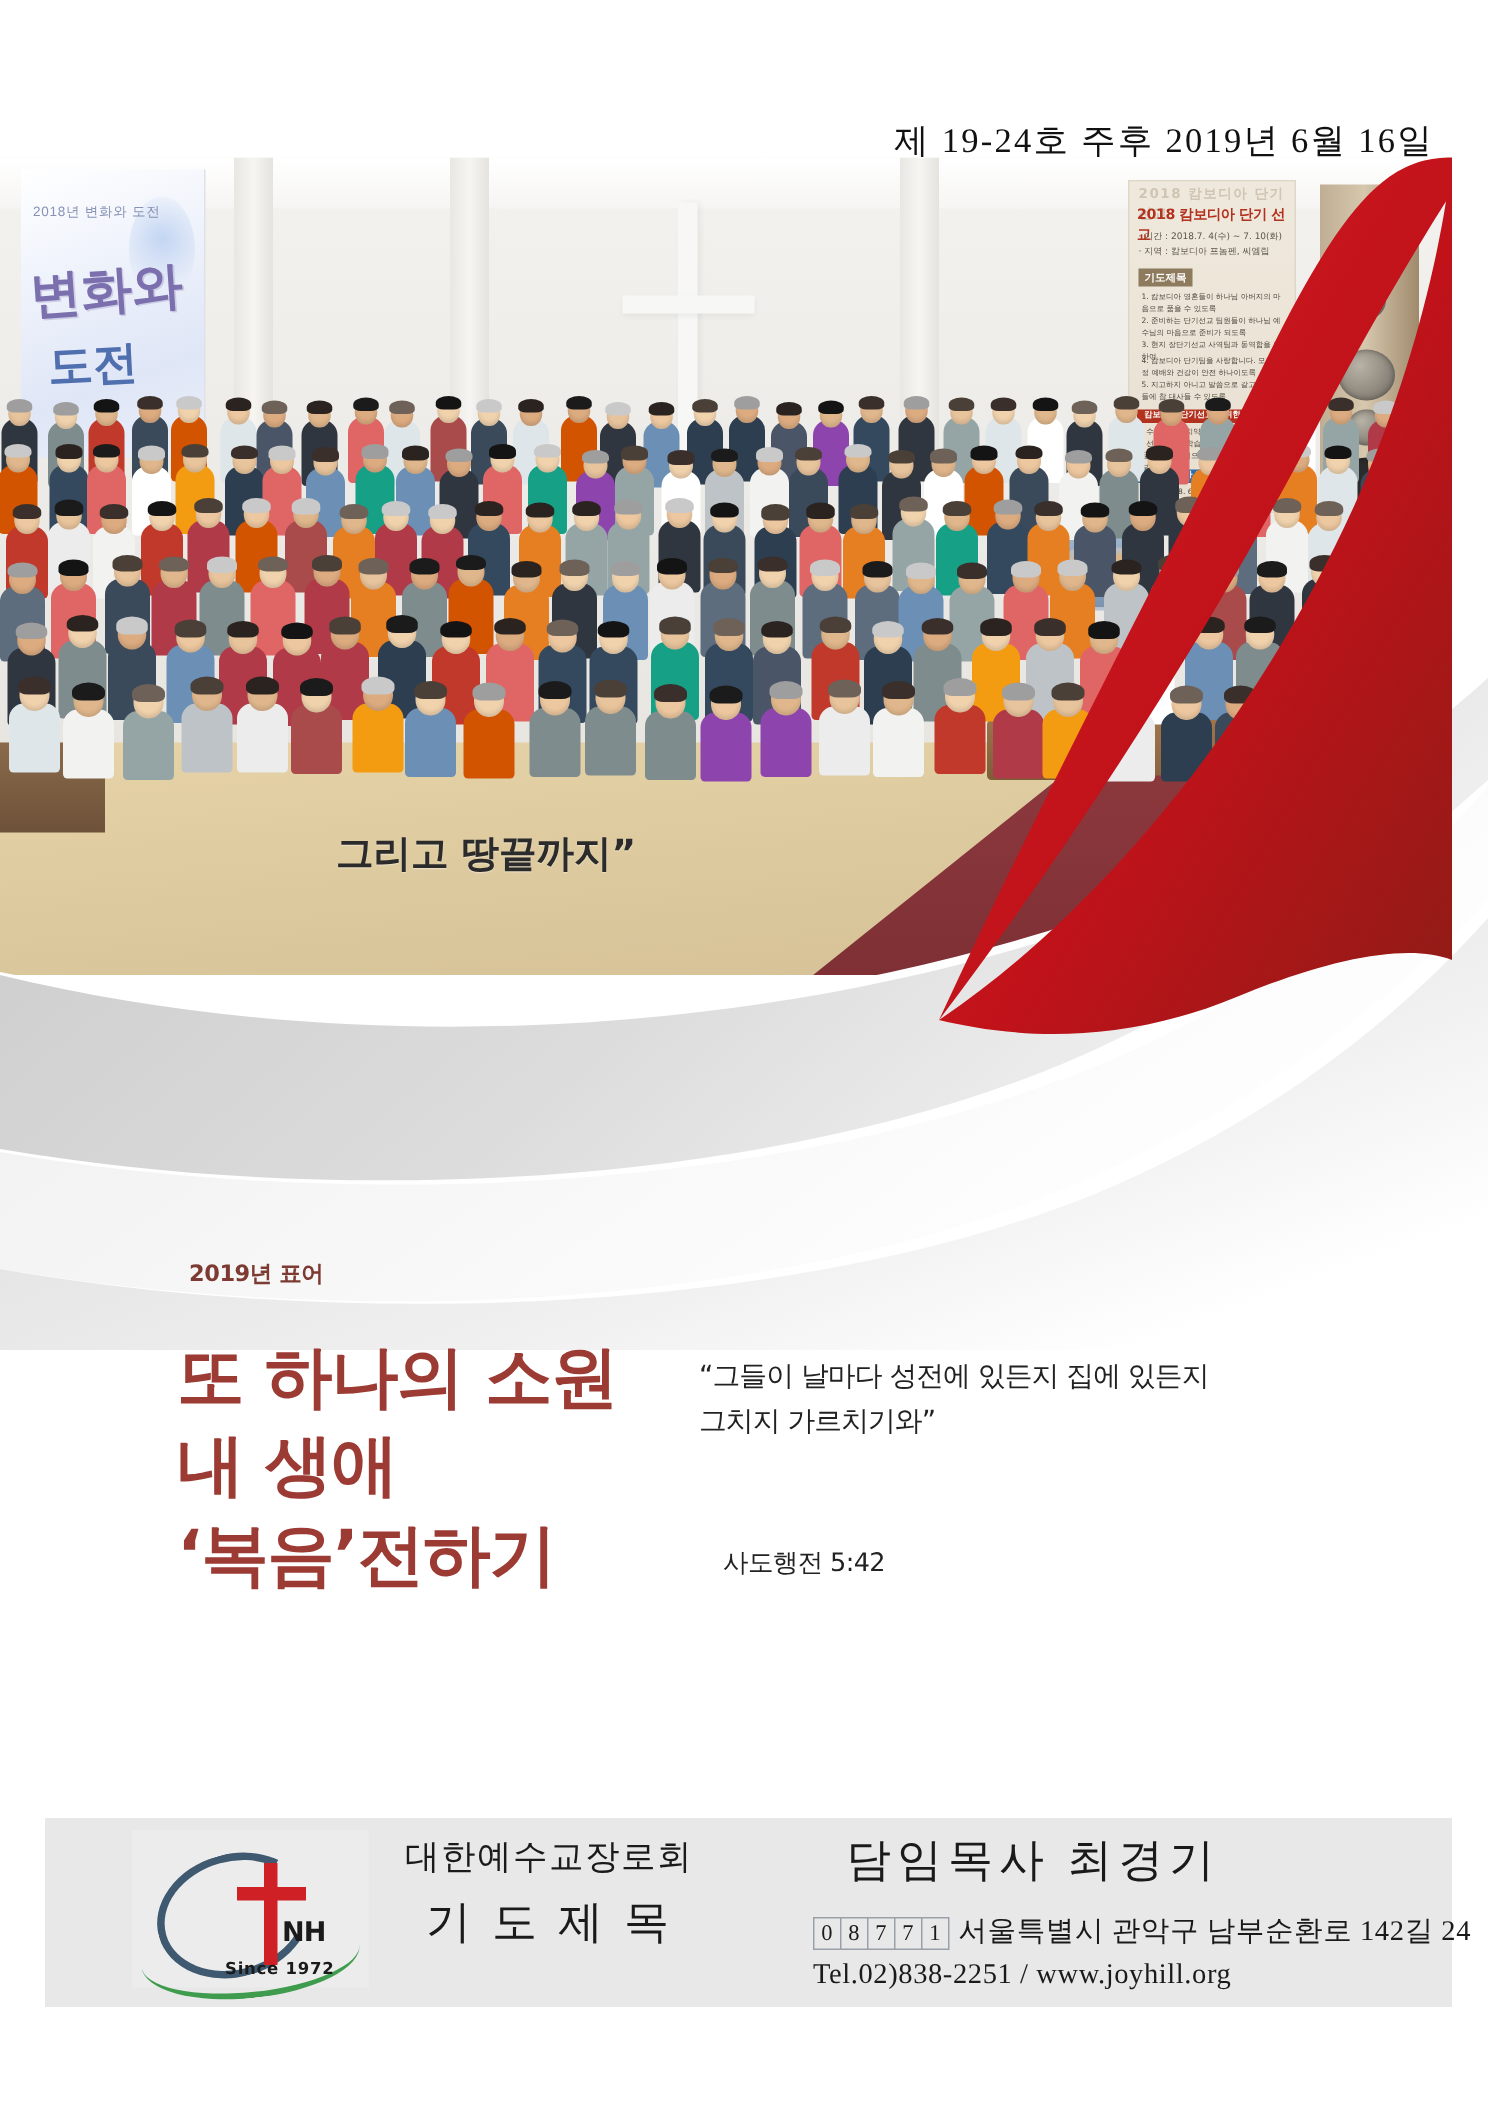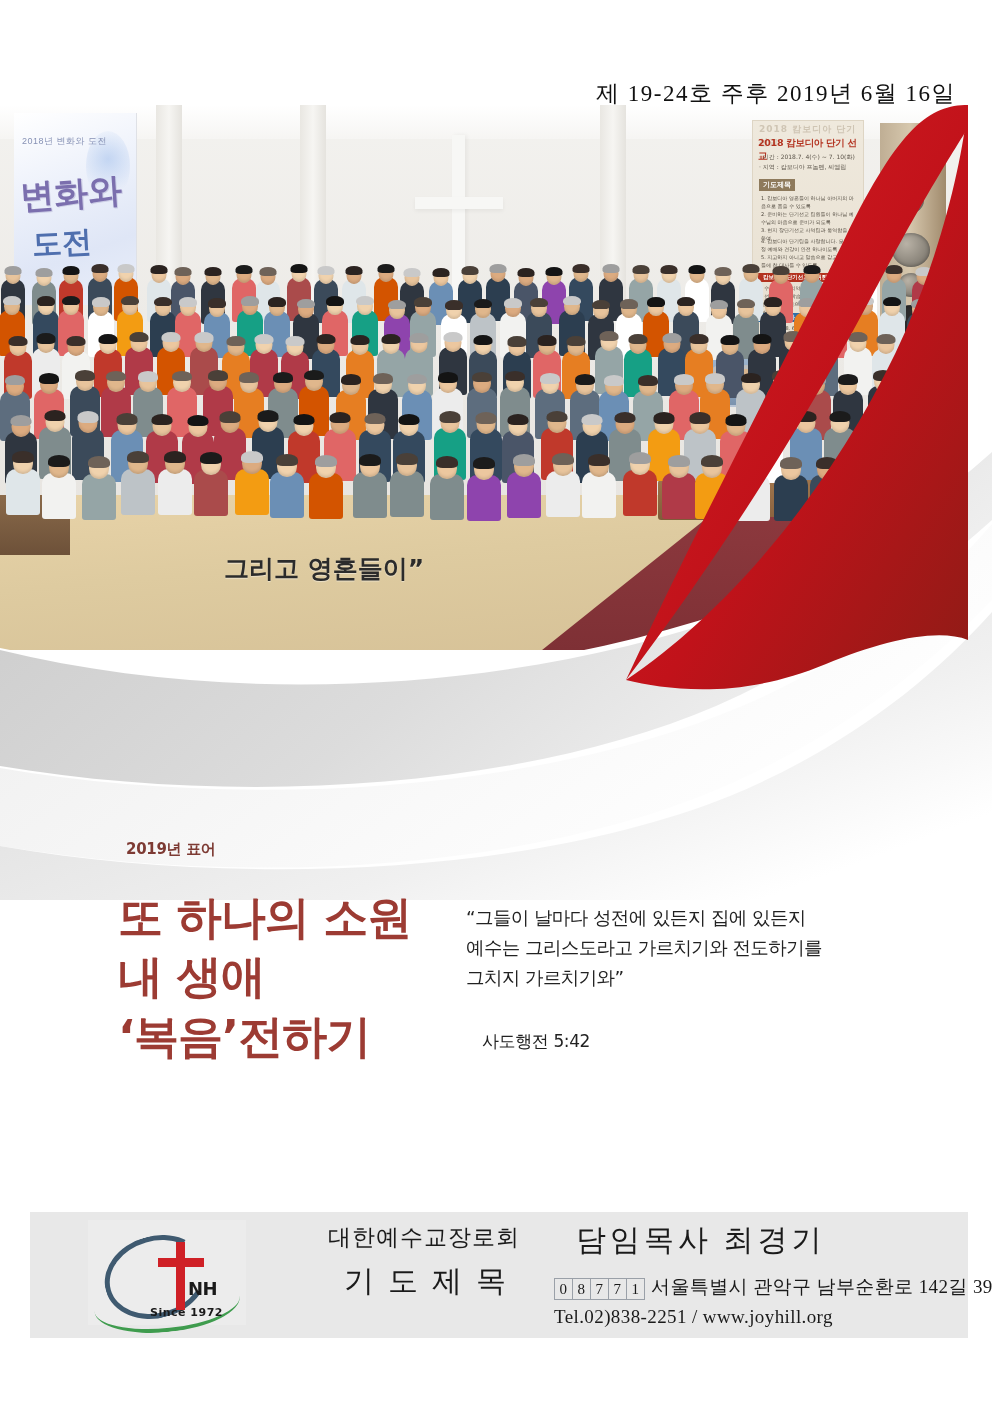--- a/index.html
+++ b/index.html
@@ -257,38 +257,38 @@
     position:absolute;left:6px;top:56px;width:146px;height:52px;
     border-bottom:4px solid #3f9c4e;border-radius:50%;
     transform:rotate(-6deg);
   }
   .logo-since{
     position:absolute;left:62px;top:86px;
     font-family:"DejaVu Sans",sans-serif;
     font-size:11px;font-weight:bold;color:#1a1a1a;letter-spacing:.5px;
   }
   #church-names{
-    position:absolute;left:240px;top:10px;width:250px;text-align:right;
+    position:absolute;left:240px;top:10px;width:250px;text-align:left;
   }
   #denomination{
     font-family:"Liberation Serif",serif;
     font-size:23px;color:#1a1a1a;letter-spacing:1px;
   }
   #church-name-kr{
     font-family:"Liberation Serif",serif;
     font-size:30px;color:#1a1a1a;letter-spacing:14px;
     margin-top:8px;padding-left:14px;
   }
   #church-name-en{
     font-family:"Liberation Serif",serif;
     font-size:18px;color:#1a1a1a;letter-spacing:1.5px;
     margin-top:10px;
   }
   #footer-right{
-    position:absolute;left:524px;top:8px;
+    position:absolute;left:512px;top:8px;
   }
   #pastor{
     font-family:"Liberation Serif",serif;
     font-size:30px;color:#1a1a1a;letter-spacing:4px;
     padding-left:22px;
   }
   #address-row{
     margin-top:13px;
     font-family:"Liberation Serif",serif;
     font-size:19px;color:#1a1a1a;letter-spacing:.4px;
@@ -1267,21 +1267,21 @@
 
   <div class="stage">
     <div class="carpet"></div>
     <div class="carpet2"></div>
   </div>
   <div class="stage-left-dark"></div>
   <div class="pew"></div>
   <div class="pew2"></div>
 
   <div id="photo-caption">
-    <span class="l2">그리고 영혼들이”</span>
+    <span class="l2">그리고 땅끝까지”</span>
   </div>
 </div>
 
 <svg id="swoosh-layer" viewBox="0 0 992 900" preserveAspectRatio="none">
   <defs>
     <linearGradient id="gradRed" x1="0" y1="0" x2="1" y2="1">
       <stop offset="0%" stop-color="#d81f24"></stop>
       <stop offset="55%" stop-color="#c1121a"></stop>
       <stop offset="100%" stop-color="#8e1c16"></stop>
     </linearGradient>
@@ -1325,21 +1325,20 @@
 
 <div id="slogan-label">2019년 표어</div>
 <div id="slogan-main">
   <span class="sl-line">또 하나의 소원</span>
   <span class="sl-line">내 생애</span>
   <span class="sl-line">‘복음’전하기</span>
 </div>
 
 <div id="scripture">
   <span class="sc-line">“그들이 날마다 성전에 있든지 집에 있든지</span>
-  <span class="sc-line">예수는 그리스도라고 가르치기와 전도하기를</span>
   <span class="sc-line">그치지 가르치기와”</span>
 </div>
 <div id="scripture-ref">사도행전 5:42</div>
 
 <div id="footer-band">
 
   <div id="logo-box">
     <div class="logo-ellipse"></div>
     <div class="logo-arc"></div>
     <div class="logo-cross-v"></div>
@@ -1349,17 +1348,17 @@
   </div>
 
   <div id="church-names">
     <div id="denomination">대한예수교장로회</div>
     <div id="church-name-kr">기도제목</div>
   </div>
 
   <div id="footer-right">
     <div id="pastor">담임목사 최경기</div>
     <div id="address-row">
-      <span class="zip" id="zip-boxes"><span>0</span><span>8</span><span>7</span><span>7</span><span>1</span></span><span>서울특별시 관악구 남부순환로 142길 39</span>
+      <span class="zip" id="zip-boxes"><span>0</span><span>8</span><span>7</span><span>7</span><span>1</span></span><span>서울특별시 관악구 남부순환로 142길 24</span>
     </div>
     <div id="contact-row">Tel.02)838-2251 / www.joyhill.org</div>
   </div>
 </div>
 
 </body></html>

